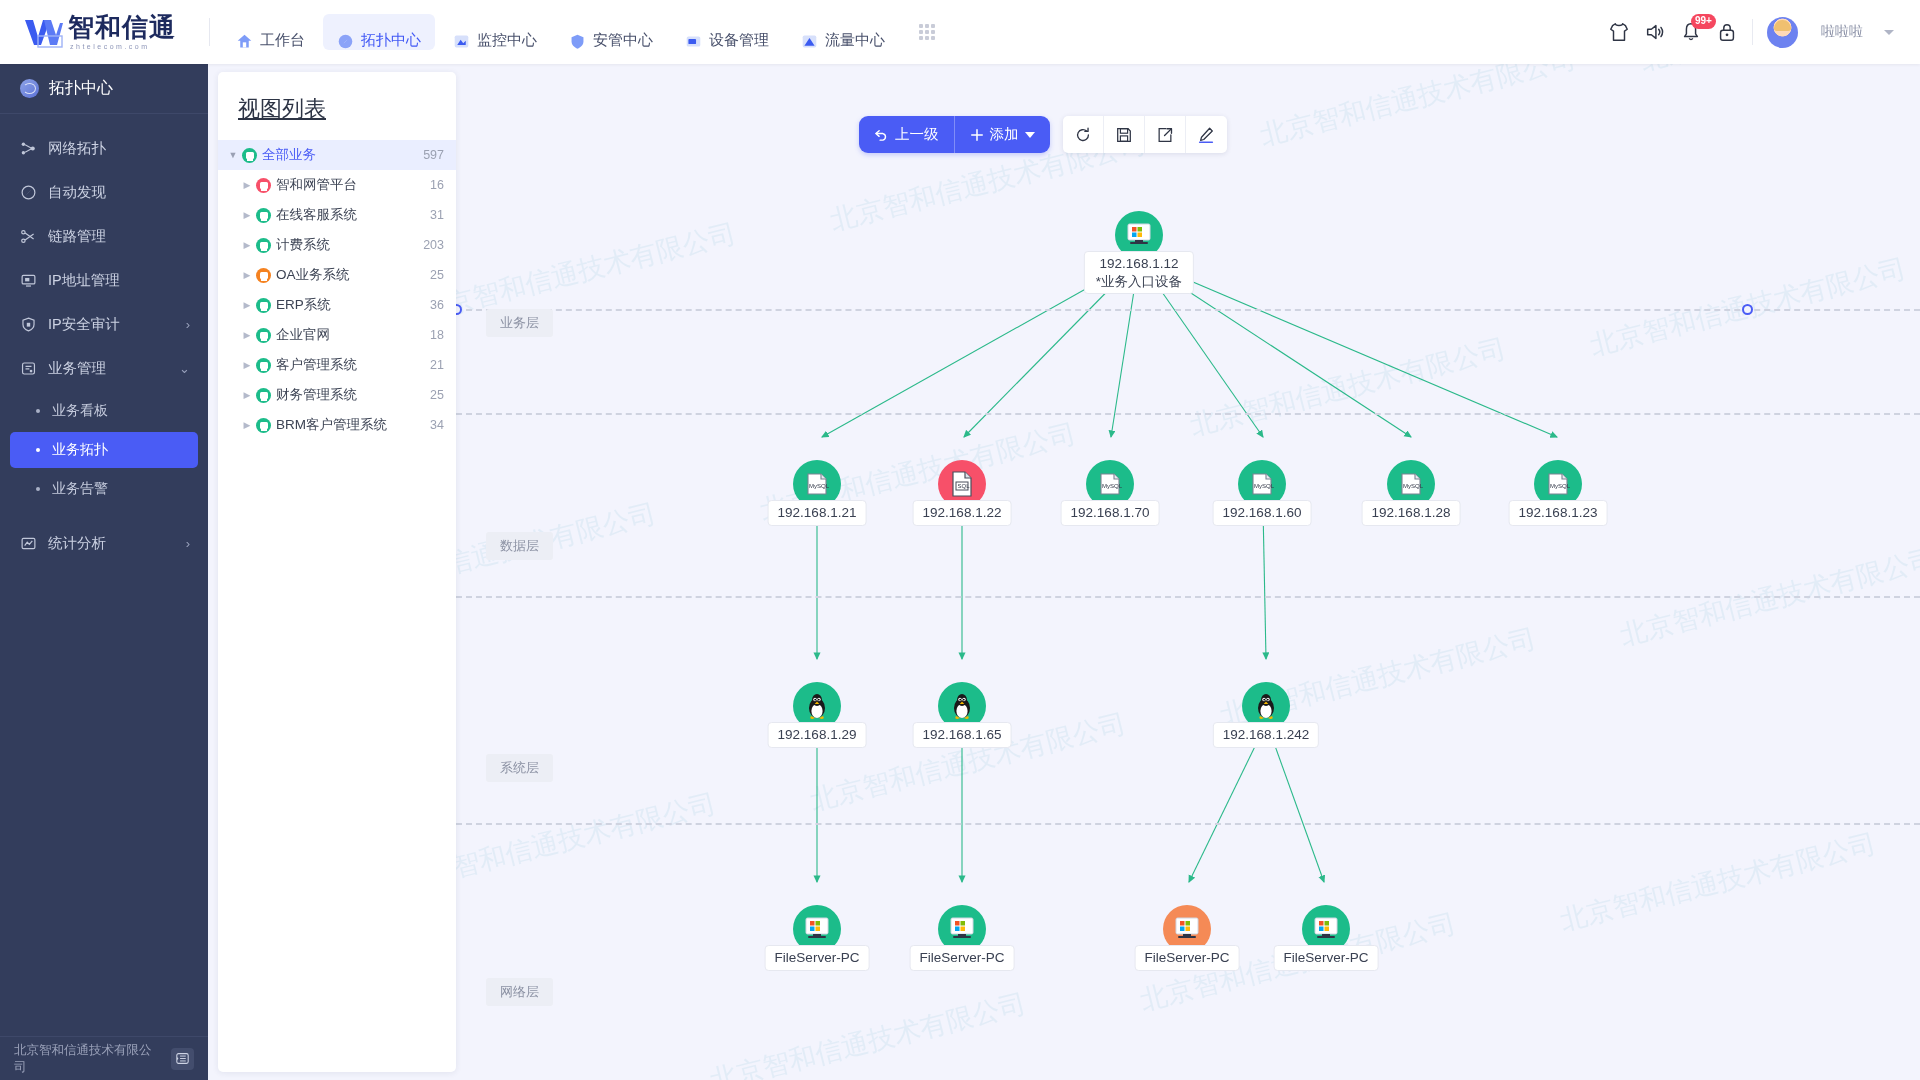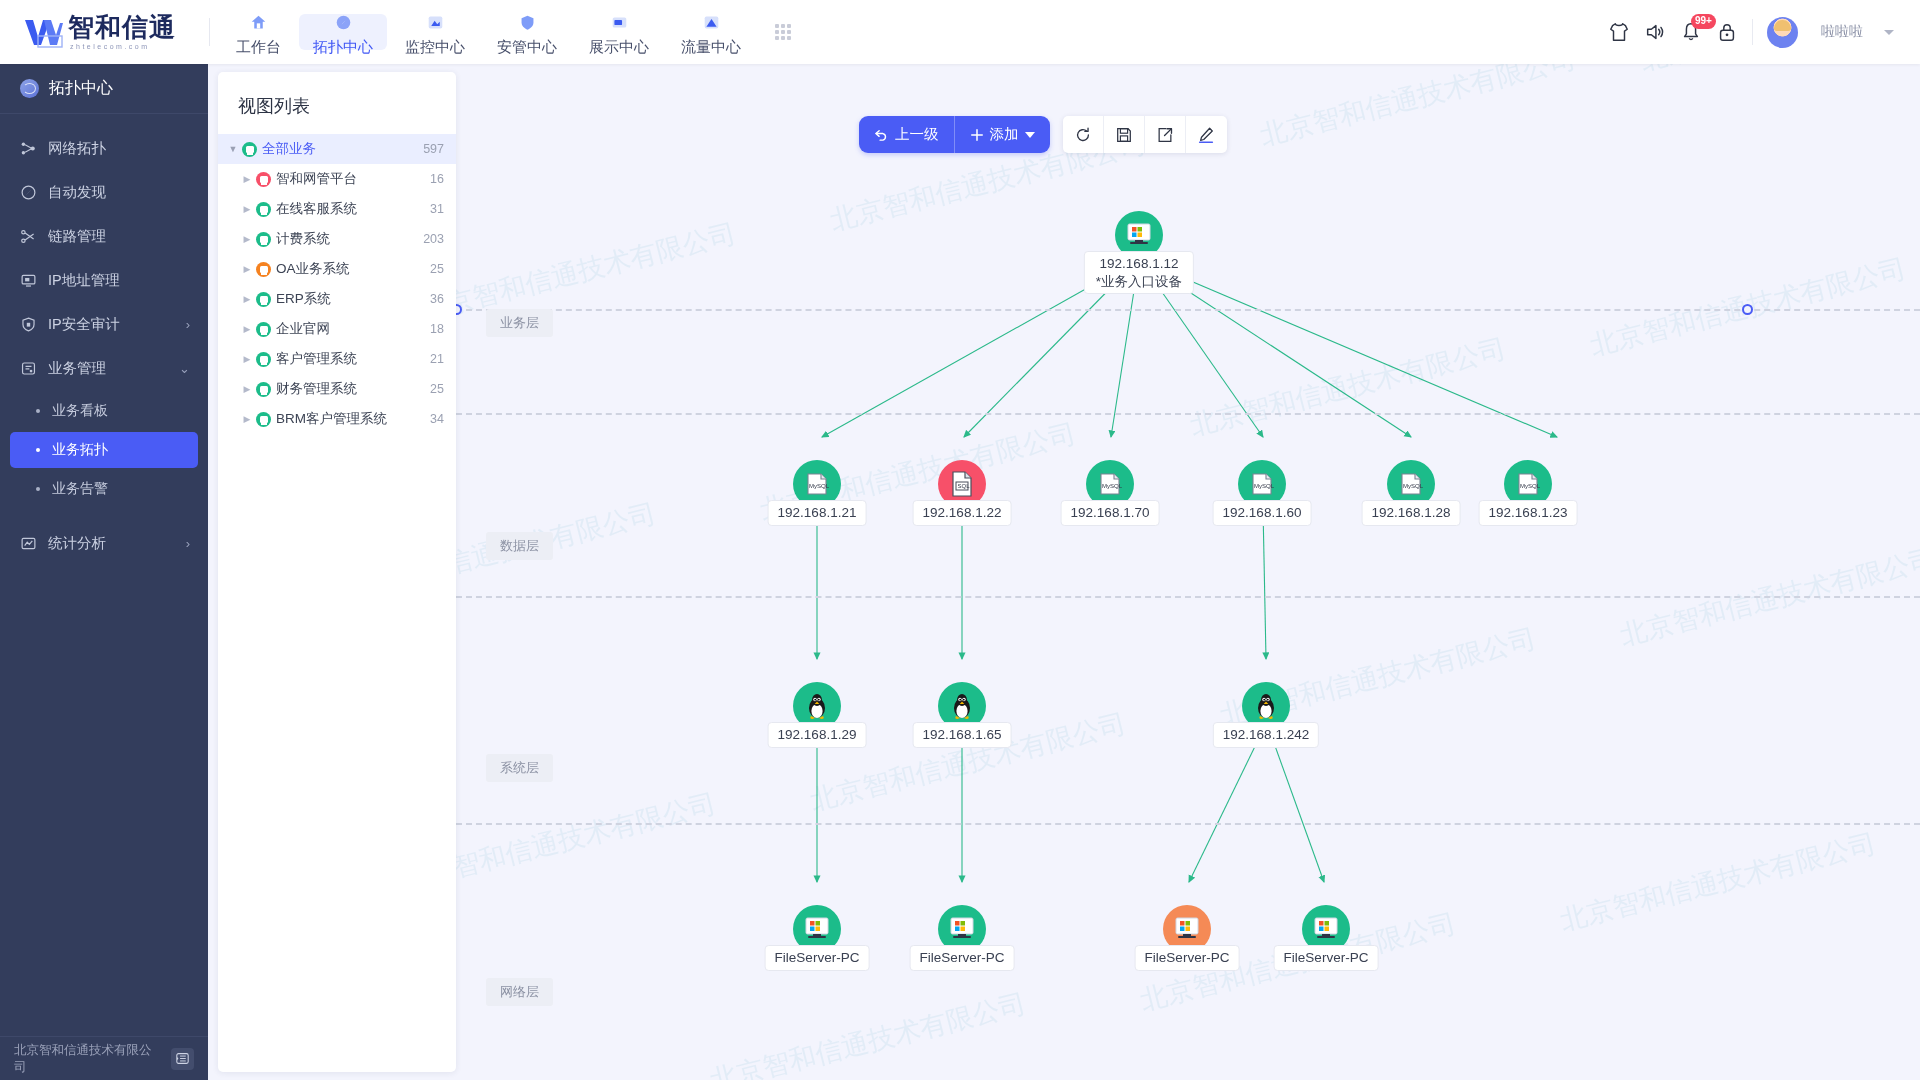--- a/index.html
+++ b/index.html
@@ -24,23 +24,23 @@
   }
   .logo-text-sub {
     font-size: 7px; color: #8e96b8; letter-spacing: 2.5px; margin-left: 6px;
     margin-top: 3px;
   }
   .logo-col { display: flex; flex-direction: column; justify-content: center; }
   .vdiv { width: 1px; height: 28px; background: #e6e8f0; margin: 0 12px 0 4px; }
 
   .nav { display: flex; align-items: center; gap: 4px; }
   .nav-item {
-    display: flex; align-items: center; gap: 7px; height: 36px;
+    display: flex; align-items: flex-end; gap: 7px; height: 36px;
     padding: 0 14px; border-radius: 6px; cursor: pointer;
-    font-size: 15px; color: #48506b; white-space: nowrap; flex-direction: column;
+    font-size: 15px; color: #48506b; white-space: nowrap;
   }
   .nav-item.active { background: #eef1fe; color: #4158f5; font-weight: 500; }
   .nav-ic { width: 17px; height: 17px; flex: 0 0 auto; }
 
   .grid-ic {
     width: 16px; height: 16px; margin-left: 16px; cursor: pointer;
     display: grid; grid-template-columns: repeat(3,1fr); grid-template-rows: repeat(3,1fr);
     gap: 2px;
   }
   .grid-ic i { background: #c9ccd8; border-radius: 1px; display: block; }
@@ -114,21 +114,21 @@
     background: #434d6d; display: flex; align-items: center; justify-content: center;
     cursor: pointer;
   }
 
   
   .viewpanel {
     position: absolute; top: 72px; left: 218px; width: 238px; height: 1000px;
     background: #fff; border-radius: 5px; box-shadow: 0 1px 6px rgba(40,50,90,.09);
     z-index: 15; display: flex; flex-direction: column; overflow: hidden;
   }
-  .vp-title { font-size: 18px; color: #2d3445; padding: 22px 0 16px 20px; }
+  .vp-title { font-size: 22px; color: #2d3445; padding: 22px 0 16px 20px; text-decoration: underline; }
   .tree { font-size: 13.5px; color: #3c4354; }
   .tree-row {
     display: flex; align-items: center; height: 30px; padding-right: 12px;
     cursor: pointer; position: relative;
   }
   .tree-row.sel { background: #eaeeff; }
   .tree-row.sel .tr-label { color: #4a5cf5; }
   .tw {
     width: 18px; display: flex; align-items: center; justify-content: center;
     color: #b4bacb; font-size: 9px; flex: 0 0 auto;
@@ -264,21 +264,21 @@
           <path d="M10 2 L17 5 V10 C17 14 13.5 17 10 18.5 C6.5 17 3 14 3 10 V5 Z" fill="#7e9cf8"></path>
         </svg>
         <span>安管中心</span>
       </div>
 
       <div class="nav-item">
         <svg class="nav-ic" viewBox="0 0 20 20">
           <rect x="2" y="4" width="16" height="12" rx="2" fill="#d7e0fb"></rect>
             <rect x="4" y="7" width="9" height="6" rx="1" fill="#3b5bf0"></rect>
         </svg>
-        <span>展示中心</span>
+        <span>设备管理</span>
       </div>
 
       <div class="nav-item">
         <svg class="nav-ic" viewBox="0 0 20 20">
           <rect x="2" y="3" width="16" height="14" rx="2" fill="#d7e0fb"></rect>
             <path d="M4 15 L10 6 L16 15 Z" fill="#3b5bf0"></path>
         </svg>
         <span>流量中心</span>
       </div>
       <div class="grid-ic">
@@ -625,21 +625,21 @@
       <div class="node-circle ok">
         <svg width="26" height="24" viewBox="0 0 26 24">
           <path d="M4 2 H17 L22 7 V22 H4 Z" fill="#fff" stroke="#7b8392" stroke-width="1.1"></path>
           <path d="M17 2 V7 H22" fill="#e8ebf1" stroke="#7b8392" stroke-width="1.1"></path>
           <text x="5" y="16" font-size="6" font-family="Liberation Sans, sans-serif" fill="#2f3545">MySQL</text>
         </svg>
       </div>
       <div class="node-label">192.168.1.28</div>
     </div>
 
-    <div class="node" style="left:1048px; top:396px">
+    <div class="node" style="left:1078px; top:396px">
       <div class="node-circle ok">
         <svg width="26" height="24" viewBox="0 0 26 24">
           <path d="M4 2 H17 L22 7 V22 H4 Z" fill="#fff" stroke="#7b8392" stroke-width="1.1"></path>
           <path d="M17 2 V7 H22" fill="#e8ebf1" stroke="#7b8392" stroke-width="1.1"></path>
           <text x="5" y="16" font-size="6" font-family="Liberation Sans, sans-serif" fill="#2f3545">MySQL</text>
         </svg>
       </div>
       <div class="node-label">192.168.1.23</div>
     </div>
 

